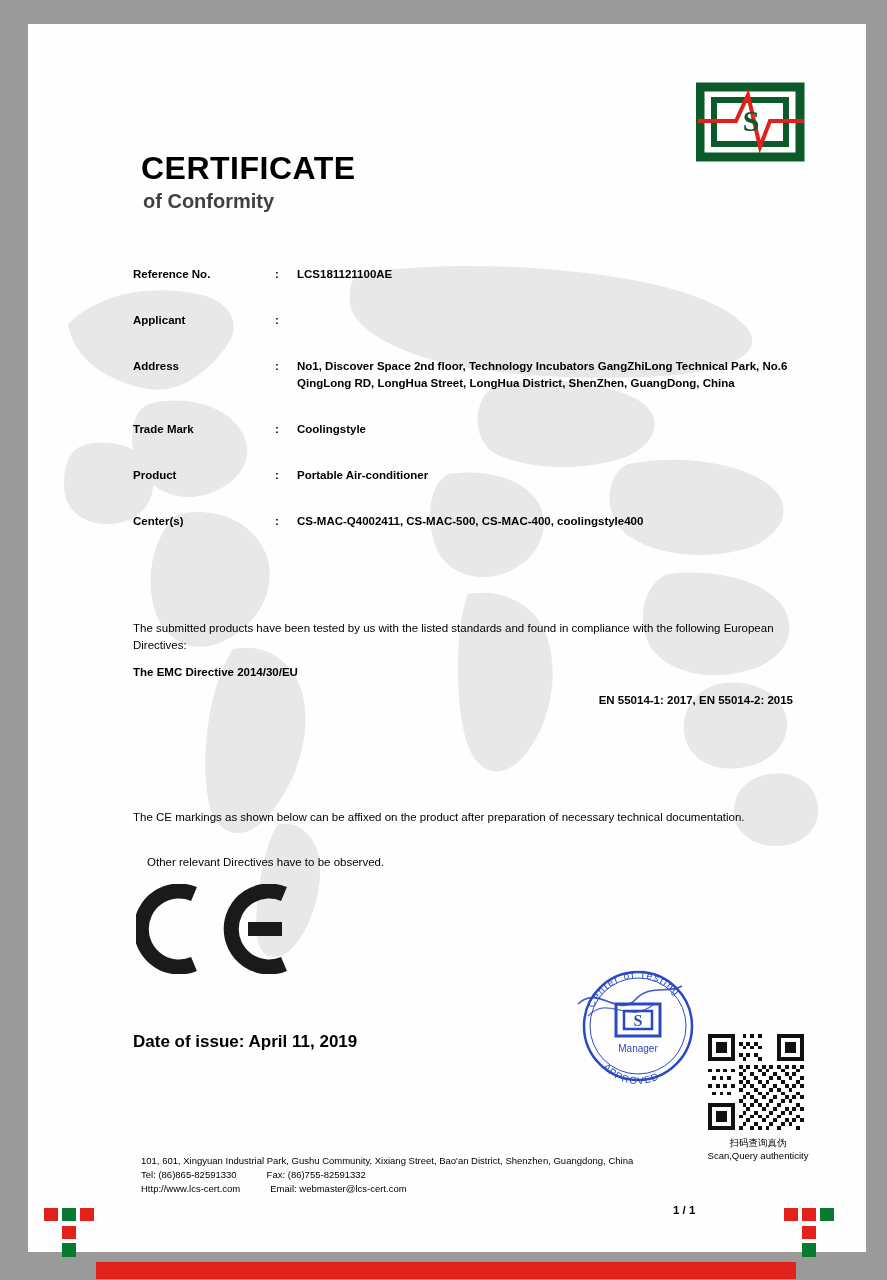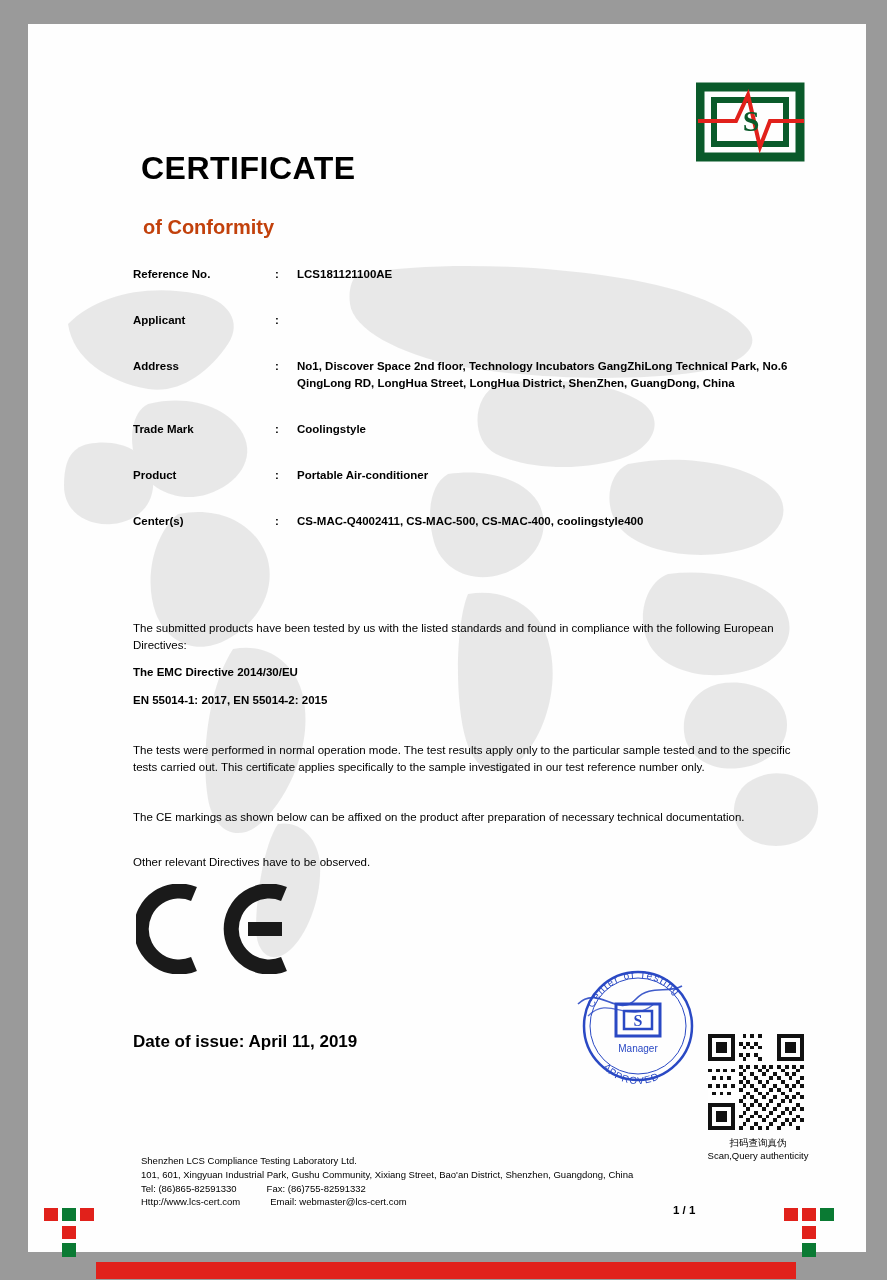--- a/index.html
+++ b/index.html
@@ -68,22 +68,21 @@
     font-weight: bold;
     letter-spacing: 0.5px;
     color: #000;
   }
   .subtitle {
     position: absolute;
     left: 115px;
     top: 166px;
     font-size: 20px;
     font-weight: bold;
-    color: #c2410c;
-    margin-top: 26px;
+    color: #404040;
   }
 
   .fields {
     position: absolute;
     left: 105px;
     top: 242px;
     width: 680px;
   }
   .field-row {
     display: flex;
@@ -100,24 +99,24 @@
   .body-text {
     position: absolute;
     left: 105px;
     width: 660px;
     font-size: 11.5px;
     color: #000;
     line-height: 1.45;
   }
   .p-standards  { top: 596px; }
   .p-directive  { top: 640px; font-weight: bold; }
-  .p-ens        { top: 668px; font-weight: bold; }
+  .p-ens        { top: 668px; font-weight: bold; text-align: right; }
   .p-tests      { top: 718px; }
   .p-ce         { top: 785px; }
-  .p-other      { top: 830px; }
+  .p-other      { top: 830px; margin-left: 14px; }
 
   .ce-mark {
     position: absolute;
     left: 108px;
     top: 860px;
     width: 160px;
     height: 90px;
   }
 
   .date-issue {
@@ -242,21 +241,20 @@
       <div class="field-row">
         <div class="field-label">Center(s)</div>
         <div class="field-colon">:</div>
         <div class="field-value">CS-MAC-Q4002411, CS-MAC-500, CS-MAC-400, coolingstyle400</div>
       </div>
     </div>
 
     <div class="body-text p-standards">The submitted products have been tested by us with the listed standards and found in compliance with the following European Directives:</div>
     <div class="body-text p-directive">The EMC Directive 2014/30/EU</div>
     <div class="body-text p-ens">EN 55014-1: 2017, EN 55014-2: 2015</div>
-    <div class="body-text p-tests">The tests were performed in normal operation mode. The test results apply only to the particular sample tested and to the specific tests carried out. This certificate applies specifically to the sample investigated in our test reference number only.</div>
     <div class="body-text p-ce">The CE markings as shown below can be affixed on the product after preparation of necessary technical documentation.</div>
     <div class="body-text p-other">Other relevant Directives have to be observed.</div>
 
     <svg class="ce-mark" viewBox="0 0 160 90">
       <path d="M58 10 A 38 38 0 1 0 58 80" fill="none" stroke="#1a1a1a" stroke-width="15"></path>
       <path d="M148 10 A 38 38 0 1 0 148 80" fill="none" stroke="#1a1a1a" stroke-width="15"></path>
       <rect x="112" y="38" width="34" height="14" fill="#1a1a1a"></rect>
     </svg>
 
     <div class="date-issue">Date of issue: April 11, 2019</div>
@@ -297,21 +295,20 @@
         <path d="M8 8h1v1H8zM10 8h1v1h-1zM12 8h1v1h-1zM14 8h1v1h-1zM16 8h1v1h-1zM18 8h1v1h-1zM20 8h1v1h-1zM22 8h1v1h-1zM24 8h1v1h-1zM9 9h1v1H9zM13 9h1v1h-1zM15 9h1v1h-1zM19 9h1v1h-1zM23 9h1v1h-1zM8 10h1v1H8zM11 10h1v1h-1zM14 10h1v1h-1zM17 10h1v1h-1zM20 10h1v1h-1zM22 10h1v1h-1zM9 11h1v1H9zM12 11h1v1h-1zM16 11h1v1h-1zM18 11h1v1h-1zM21 11h1v1h-1zM24 11h1v1h-1zM8 12h1v1H8zM10 12h1v1h-1zM13 12h1v1h-1zM15 12h1v1h-1zM19 12h1v1h-1zM23 12h1v1h-1zM9 13h1v1H9zM11 13h1v1h-1zM14 13h1v1h-1zM17 13h1v1h-1zM20 13h1v1h-1zM22 13h1v1h-1zM24 13h1v1h-1zM8 14h1v1H8zM12 14h1v1h-1zM16 14h1v1h-1zM18 14h1v1h-1zM21 14h1v1h-1zM10 15h1v1h-1zM13 15h1v1h-1zM15 15h1v1h-1zM19 15h1v1h-1zM23 15h1v1h-1zM9 16h1v1H9zM11 16h1v1h-1zM14 16h1v1h-1zM17 16h1v1h-1zM20 16h1v1h-1zM22 16h1v1h-1zM24 16h1v1h-1z"></path>
         <path d="M8 17h1v1H8zM12 17h1v1h-1zM16 17h1v1h-1zM19 17h1v1h-1zM21 17h1v1h-1zM9 18h1v1H9zM11 18h1v1h-1zM13 18h1v1h-1zM15 18h1v1h-1zM18 18h1v1h-1zM23 18h1v1h-1zM10 19h1v1h-1zM14 19h1v1h-1zM17 19h1v1h-1zM20 19h1v1h-1zM22 19h1v1h-1zM24 19h1v1h-1zM9 20h1v1H9zM12 20h1v1h-1zM16 20h1v1h-1zM19 20h1v1h-1zM21 20h1v1h-1zM8 21h1v1H8zM11 21h1v1h-1zM13 21h1v1h-1zM15 21h1v1h-1zM18 21h1v1h-1zM23 21h1v1h-1zM10 22h1v1h-1zM14 22h1v1h-1zM17 22h1v1h-1zM20 22h1v1h-1zM22 22h1v1h-1zM24 22h1v1h-1zM9 23h1v1H9zM12 23h1v1h-1zM16 23h1v1h-1zM19 23h1v1h-1zM21 23h1v1h-1zM8 24h1v1H8zM11 24h1v1h-1zM13 24h1v1h-1zM15 24h1v1h-1zM18 24h1v1h-1zM23 24h1v1h-1z"></path>
       </g>
     </svg>
     <div class="qr-cap">
       <div>扫码查询真伪</div>
       <div>Scan,Query authenticity</div>
     </div>
 
     <div class="footer">
-      <div class="f-line">Shenzhen LCS Compliance Testing Laboratory Ltd.</div>
       <div class="f-line" style="width:520px;white-space:normal;">101, 601, Xingyuan Industrial Park, Gushu Community, Xixiang Street, Bao'an District, Shenzhen, Guangdong, China</div>
       <div class="footer-contact">
         <span>Tel: (86)865-82591330</span>
         <span>Fax: (86)755-82591332</span>
       </div>
       <div class="footer-contact">
         <span>Http://www.lcs-cert.com</span>
         <span>Email: webmaster@lcs-cert.com</span>
       </div>
     </div>

